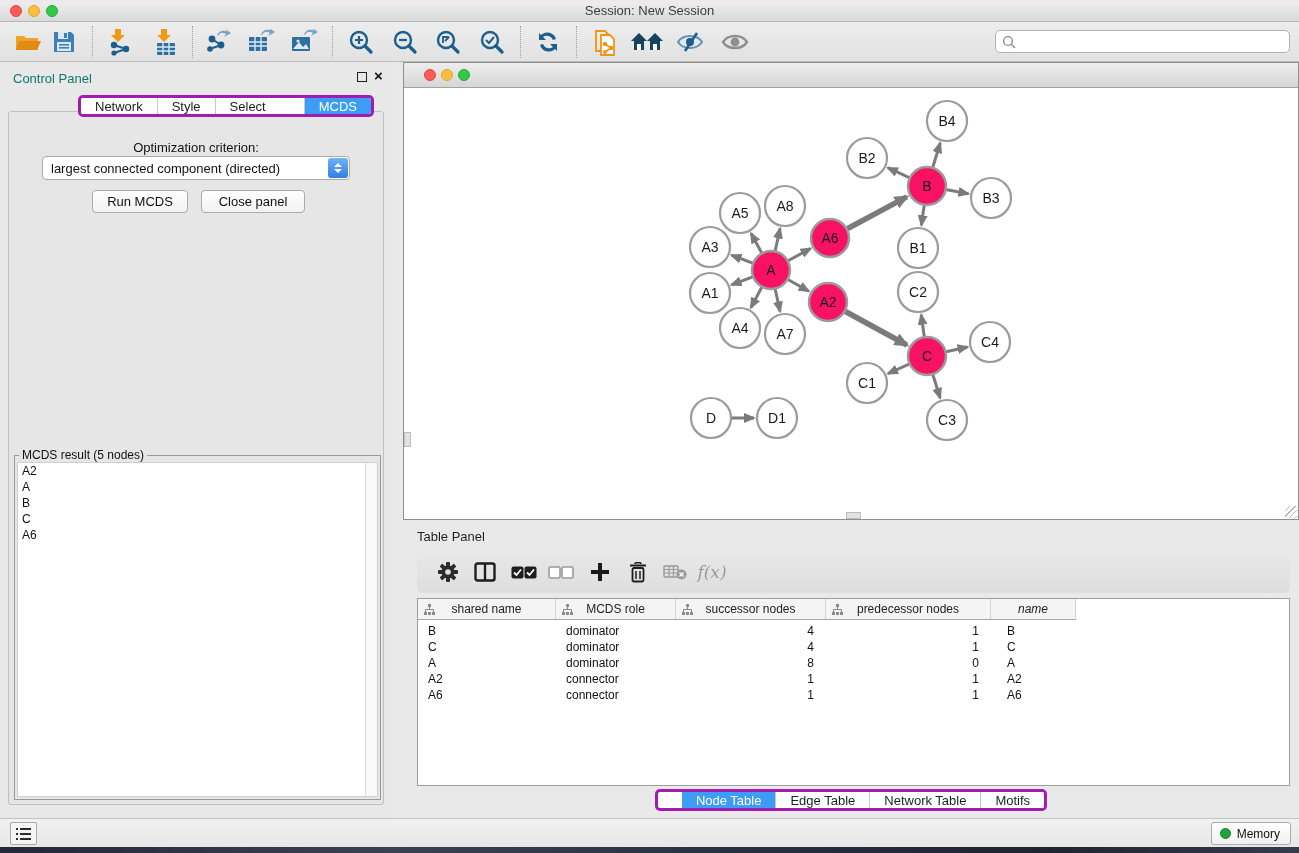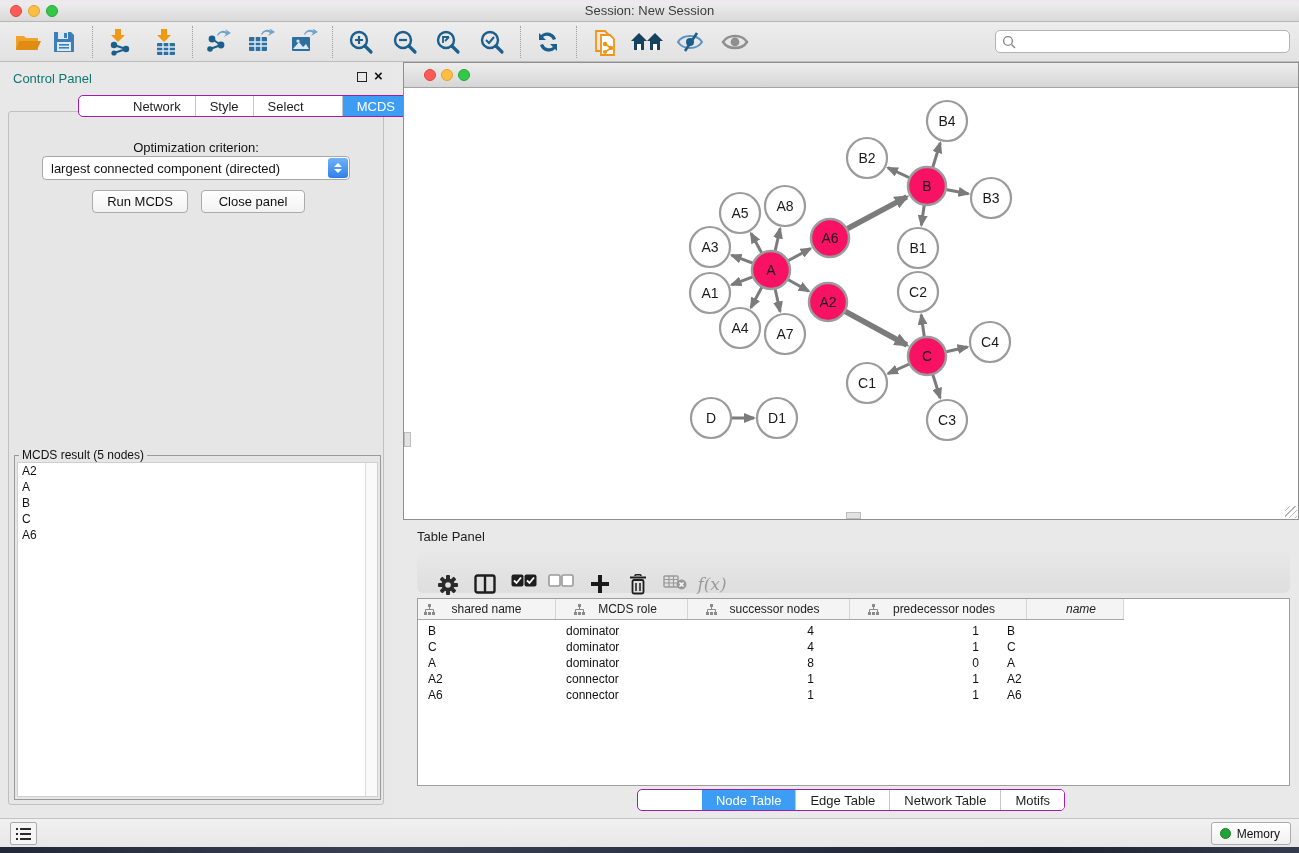--- a/index.html
+++ b/index.html
@@ -28,22 +28,22 @@
     background:#fff; border:1px solid #b3b3b3; border-radius:5px; display:flex; align-items:center; padding-left:6px; }
 
   
   .cpanel { position:absolute; left:0; top:62px; width:392px; height:756px; background:#e8e8e8; }
   .cp-header { position:absolute; left:0; top:0; width:100%; height:30px; }
   .cp-title { position:absolute; left:13px; top:9px; font-size:13px; color:#0f766e; }
   .float-box { position:absolute; width:10px; height:10px; border:1.5px solid #222; top:10px; }
   .close-x { position:absolute; top:5px; font-size:15px; font-weight:700; color:#111; line-height:18px; }
   .cp-box { position:absolute; left:8px; top:49px; width:376px; height:694px;
     border:1px solid #c0c0c0; border-radius:3px; background:#e6e6e6; }
-  .segctrl { position:absolute; display:flex; height:22px; border:1px solid #a21caf;
-    border-radius:5px; overflow:hidden; background:#fff;padding-left:40px; }
+  .segctrl { position:absolute; display:flex; height:22px; border:3px solid #a21caf;
+    border-radius:5px; overflow:hidden; background:#fff; }
   .seg { height:100%; display:flex; align-items:center; justify-content:center;
     font-size:13px; color:#1d1d1d; background:#fff; border-left:1px solid #c6c6c6; padding:0 14px; }
   .seg:first-child { border-left:none; }
   .seg.active { background:#3d9df5; color:#fff;margin-left:24px; }
   .opt-label { position:absolute; left:0; width:100%; top:78px; text-align:center; font-size:13px; color:#111; }
   .cp-select { position:absolute; left:42px; top:94px; width:308px; height:24px; background:#fff;
     border:1px solid #a8a8a8; border-radius:4px; font-size:13px; color:#111;
     display:flex; align-items:center; padding-left:8px; }
   .cp-select .stepper { position:absolute; right:1px; top:1px; width:20px; height:20px; border-radius:3px;
     background:linear-gradient(#6db3f8,#2f7fe8); display:flex; flex-direction:column;
@@ -70,24 +70,24 @@
   .grip-left { position:absolute; left:0px; top:369px; width:7px; height:15px; background:#e2e2e2; border:1px solid #bdbdbd; }
   .grip-bottom { position:absolute; left:442px; bottom:0px; width:15px; height:7px; background:#e2e2e2; border:1px solid #bdbdbd; }
   .resize-grip { position:absolute; right:1px; bottom:1px; width:12px; height:12px;
     background:repeating-linear-gradient(135deg, transparent 0 3px, #b5b5b5 3px 4px); }
 
   
   .tpanel { position:absolute; left:403px; top:524px; width:896px; height:294px; background:#e9e9e9; }
   .tp-title { position:absolute; left:14px; top:5px; font-size:13px; color:#1f1f1f; }
   .tp-toolbar { position:absolute; left:14px; top:27px; width:873px; height:42px;
     background:linear-gradient(#e8e8e8,#dedede); border-radius:6px; }
-  .ttb-btn { position:absolute; top:23px; width:30px; height:30px; display:flex; justify-content:center; }
+  .ttb-btn { position:absolute; top:6px; width:30px; height:30px; display:flex; align-items:center; justify-content:center; }
   .fx { font-family:"DejaVu Serif", serif; font-style:italic; font-size:17px; color:#9a9a9a; }
   .dtable { position:absolute; left:14px; top:74px; width:873px; height:188px; background:#fff; border:1px solid #9e9e9e; }
-  .thead { position:absolute; left:0; top:0; height:21px; background:#f4f4f4; border-bottom:1px solid #a8a8a8; display:flex;gap:12px; }
+  .thead { position:absolute; left:0; top:0; height:21px; background:#f4f4f4; border-bottom:1px solid #a8a8a8; display:flex; }
   .th { position:relative; height:100%; display:flex; align-items:center; justify-content:center;
     font-size:12px; color:#222; border-right:1px solid #d4d4d4; }
   .th .hicon { position:absolute; left:6px; top:5px; }
   .trow { position:absolute; left:0; height:16px; display:flex; }
   .td { font-size:12px; color:#111; height:16px; line-height:16px; overflow:hidden; }
   .bottom-tabs { position:absolute; left:0; width:100%; top:265px; display:flex; justify-content:center; }
 
   
   .statusbar { position:absolute; left:0; top:818px; width:1299px; height:29px;
     background:linear-gradient(#f1f1f1,#e7e7e7); border-top:1px solid #c4c4c4; }

